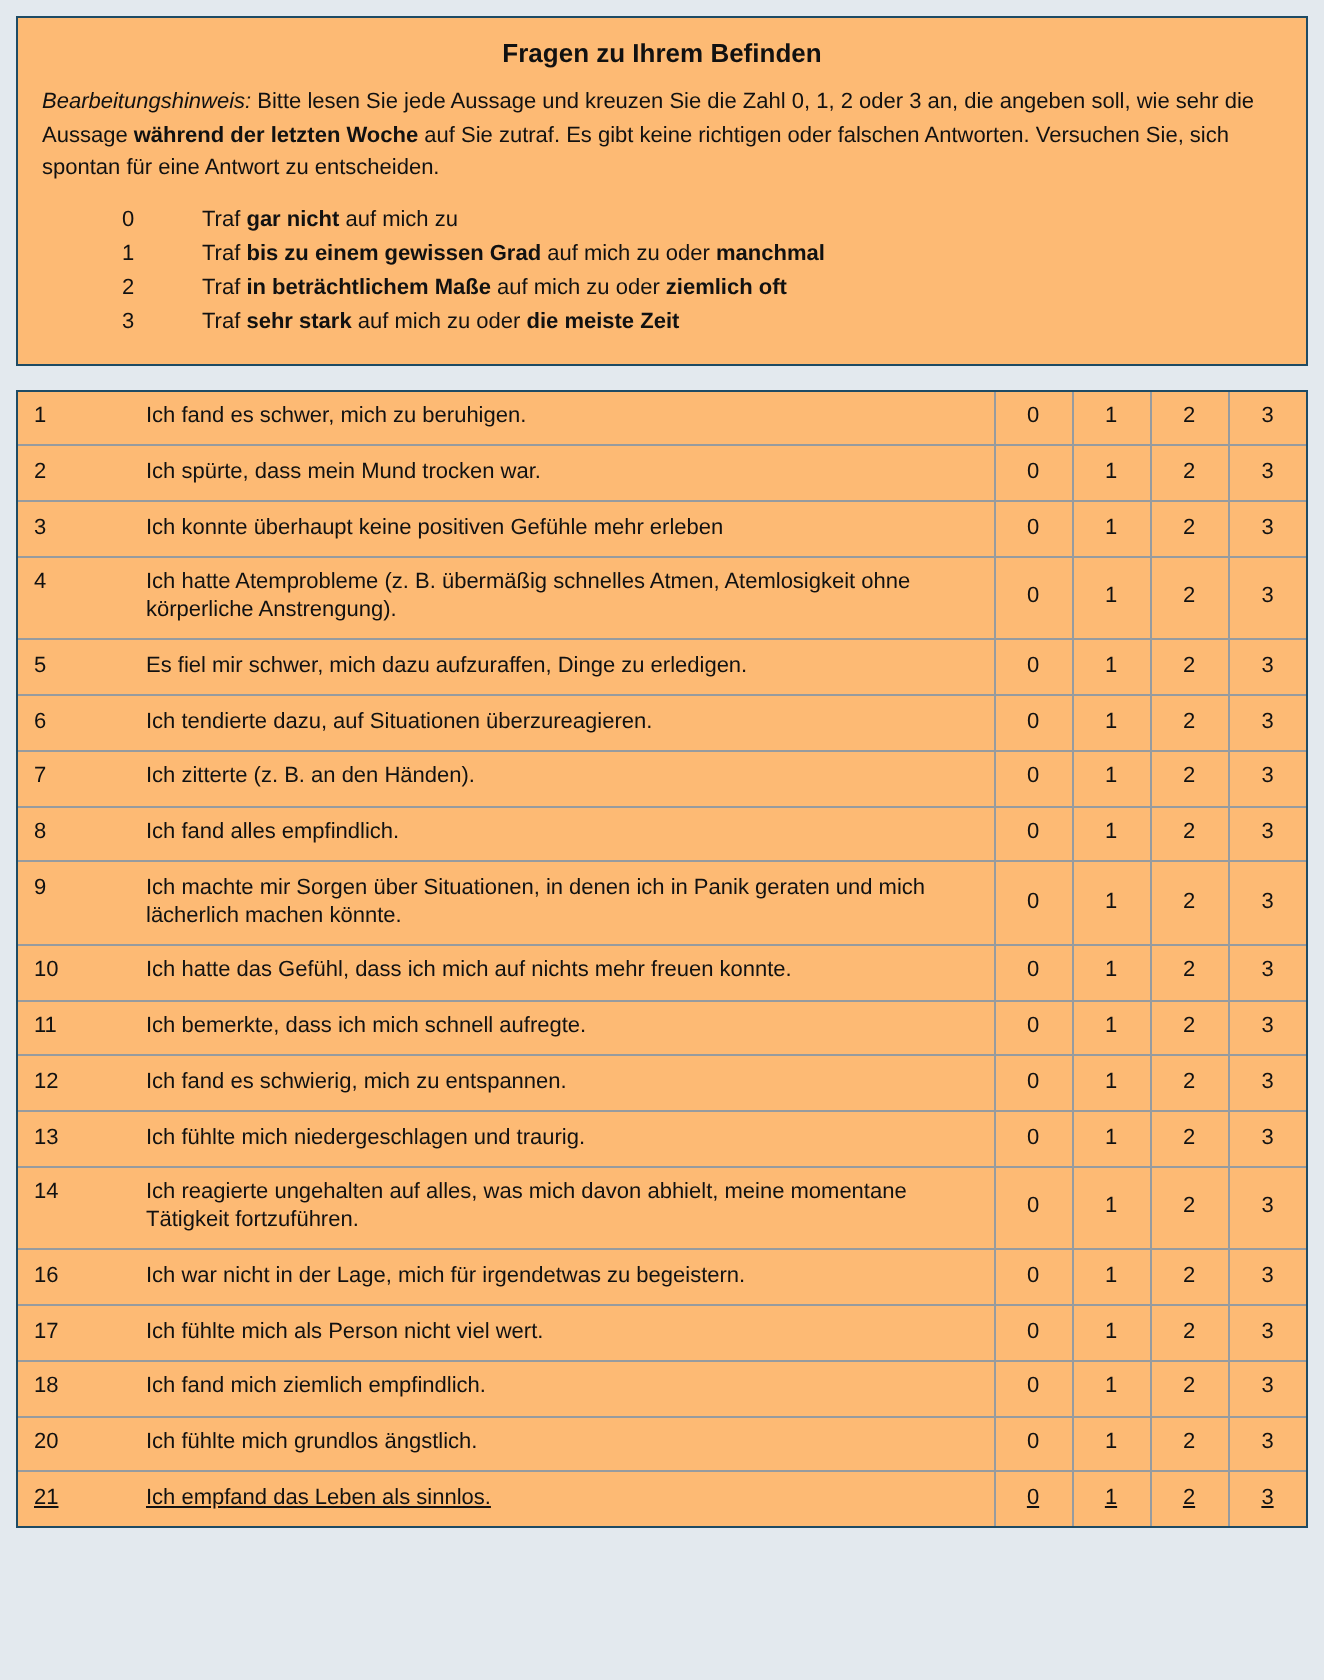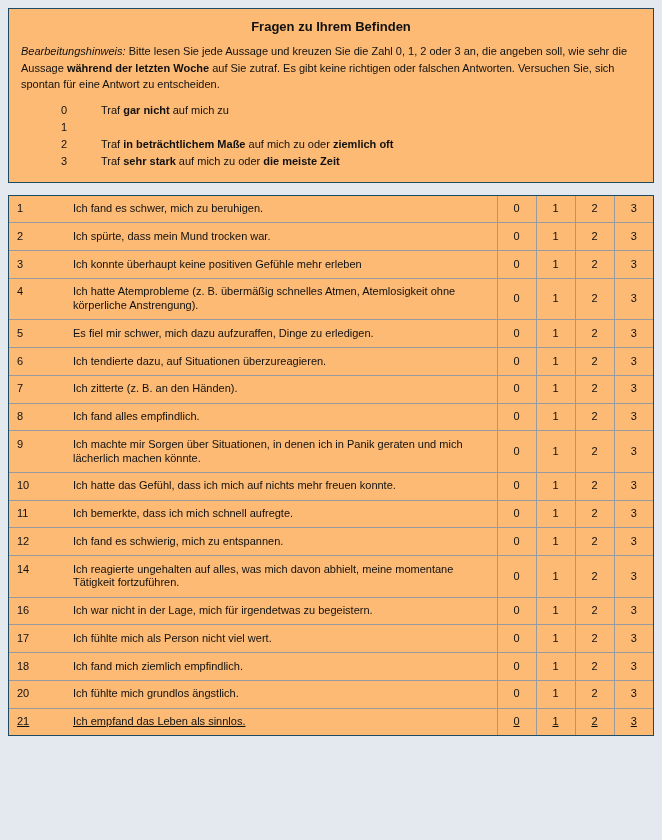--- a/index.html
+++ b/index.html
@@ -55,20 +55,21 @@
 
   <p class="instructions"><span class="italic">Bearbeitungshinweis:</span><span> Bitte lesen Sie jede Aussage und kreuzen Sie die Zahl 0, 1, 2 oder 3 an, die angeben soll, wie sehr die Aussage </span><b>während der letzten Woche</b><span> auf Sie zutraf. Es gibt keine richtigen oder falschen Antworten. Versuchen Sie, sich spontan für eine Antwort zu entscheiden.</span></p>
 
   <div class="scale-list">
     <div class="scale-row">
       <span class="scale-value">0</span>
       <span class="scale-text"><span>Traf </span><b>gar nicht</b><span> auf mich zu</span><b></b></span>
     </div>
     <div class="scale-row">
       <span class="scale-value">1</span>
+      <span class="scale-text"><span>Traf </span><b>bis zu einem gewissen Grad</b><span> auf mich zu oder </span><b>manchmal</b></span>
     </div>
     <div class="scale-row">
       <span class="scale-value">2</span>
       <span class="scale-text"><span>Traf </span><b>in beträchtlichem Maße</b><span> auf mich zu oder </span><b>ziemlich oft</b></span>
     </div>
     <div class="scale-row">
       <span class="scale-value">3</span>
       <span class="scale-text"><span>Traf </span><b>sehr stark</b><span> auf mich zu oder </span><b>die meiste Zeit</b></span>
     </div>
   </div>
@@ -233,20 +234,32 @@
         <span class="q-num">12</span>
         <span class="q-text">Ich fand es schwierig, mich zu entspannen.</span>
       </div>
     </td>
     <td class="a-cell">0</td>
     <td class="a-cell">1</td>
     <td class="a-cell">2</td>
     <td class="a-cell">3</td>
   </tr>
 
+  <tr class="q-row">
+    <td class="q-cell">
+      <div class="q-flex">
+        <span class="q-num">13</span>
+        <span class="q-text">Ich fühlte mich niedergeschlagen und traurig.</span>
+      </div>
+    </td>
+    <td class="a-cell">0</td>
+    <td class="a-cell">1</td>
+    <td class="a-cell">2</td>
+    <td class="a-cell">3</td>
+  </tr>
 
   <tr class="q-row">
     <td class="q-cell">
       <div class="q-flex">
         <span class="q-num">14</span>
         <span class="q-text">Ich reagierte ungehalten auf alles, was mich davon abhielt, meine momentane Tätigkeit fortzuführen.</span>
       </div>
     </td>
     <td class="a-cell">0</td>
     <td class="a-cell">1</td>

